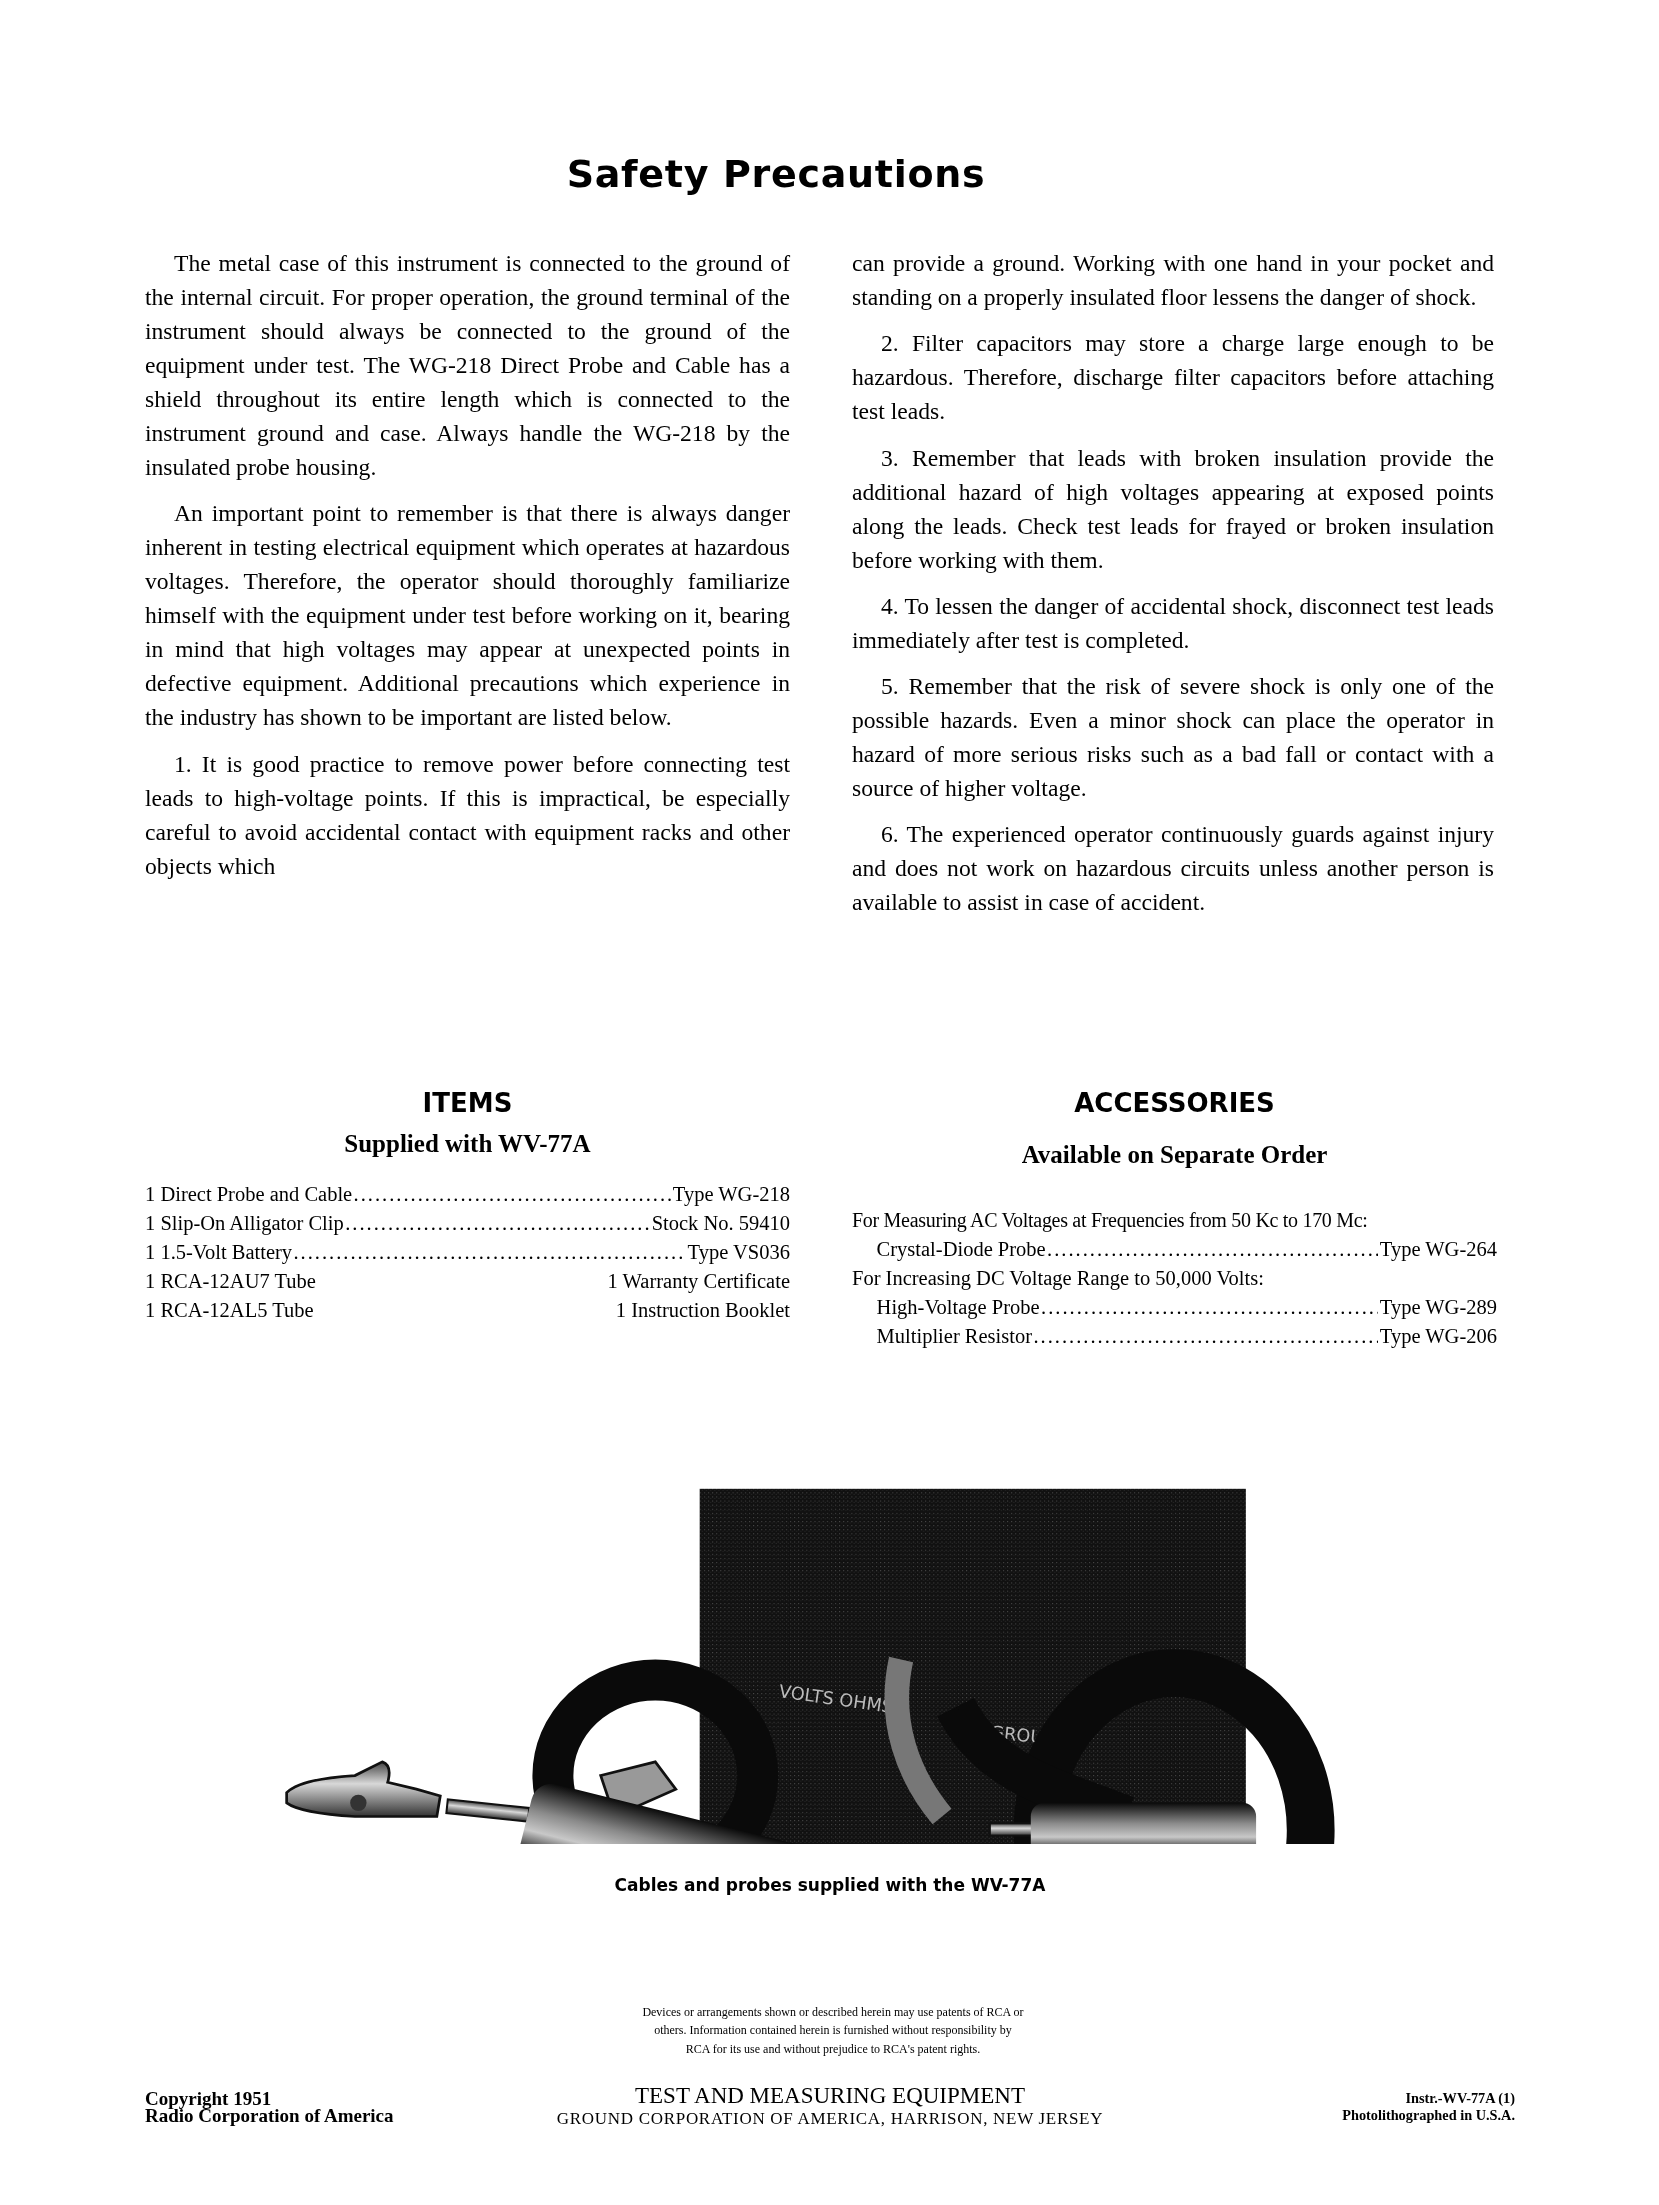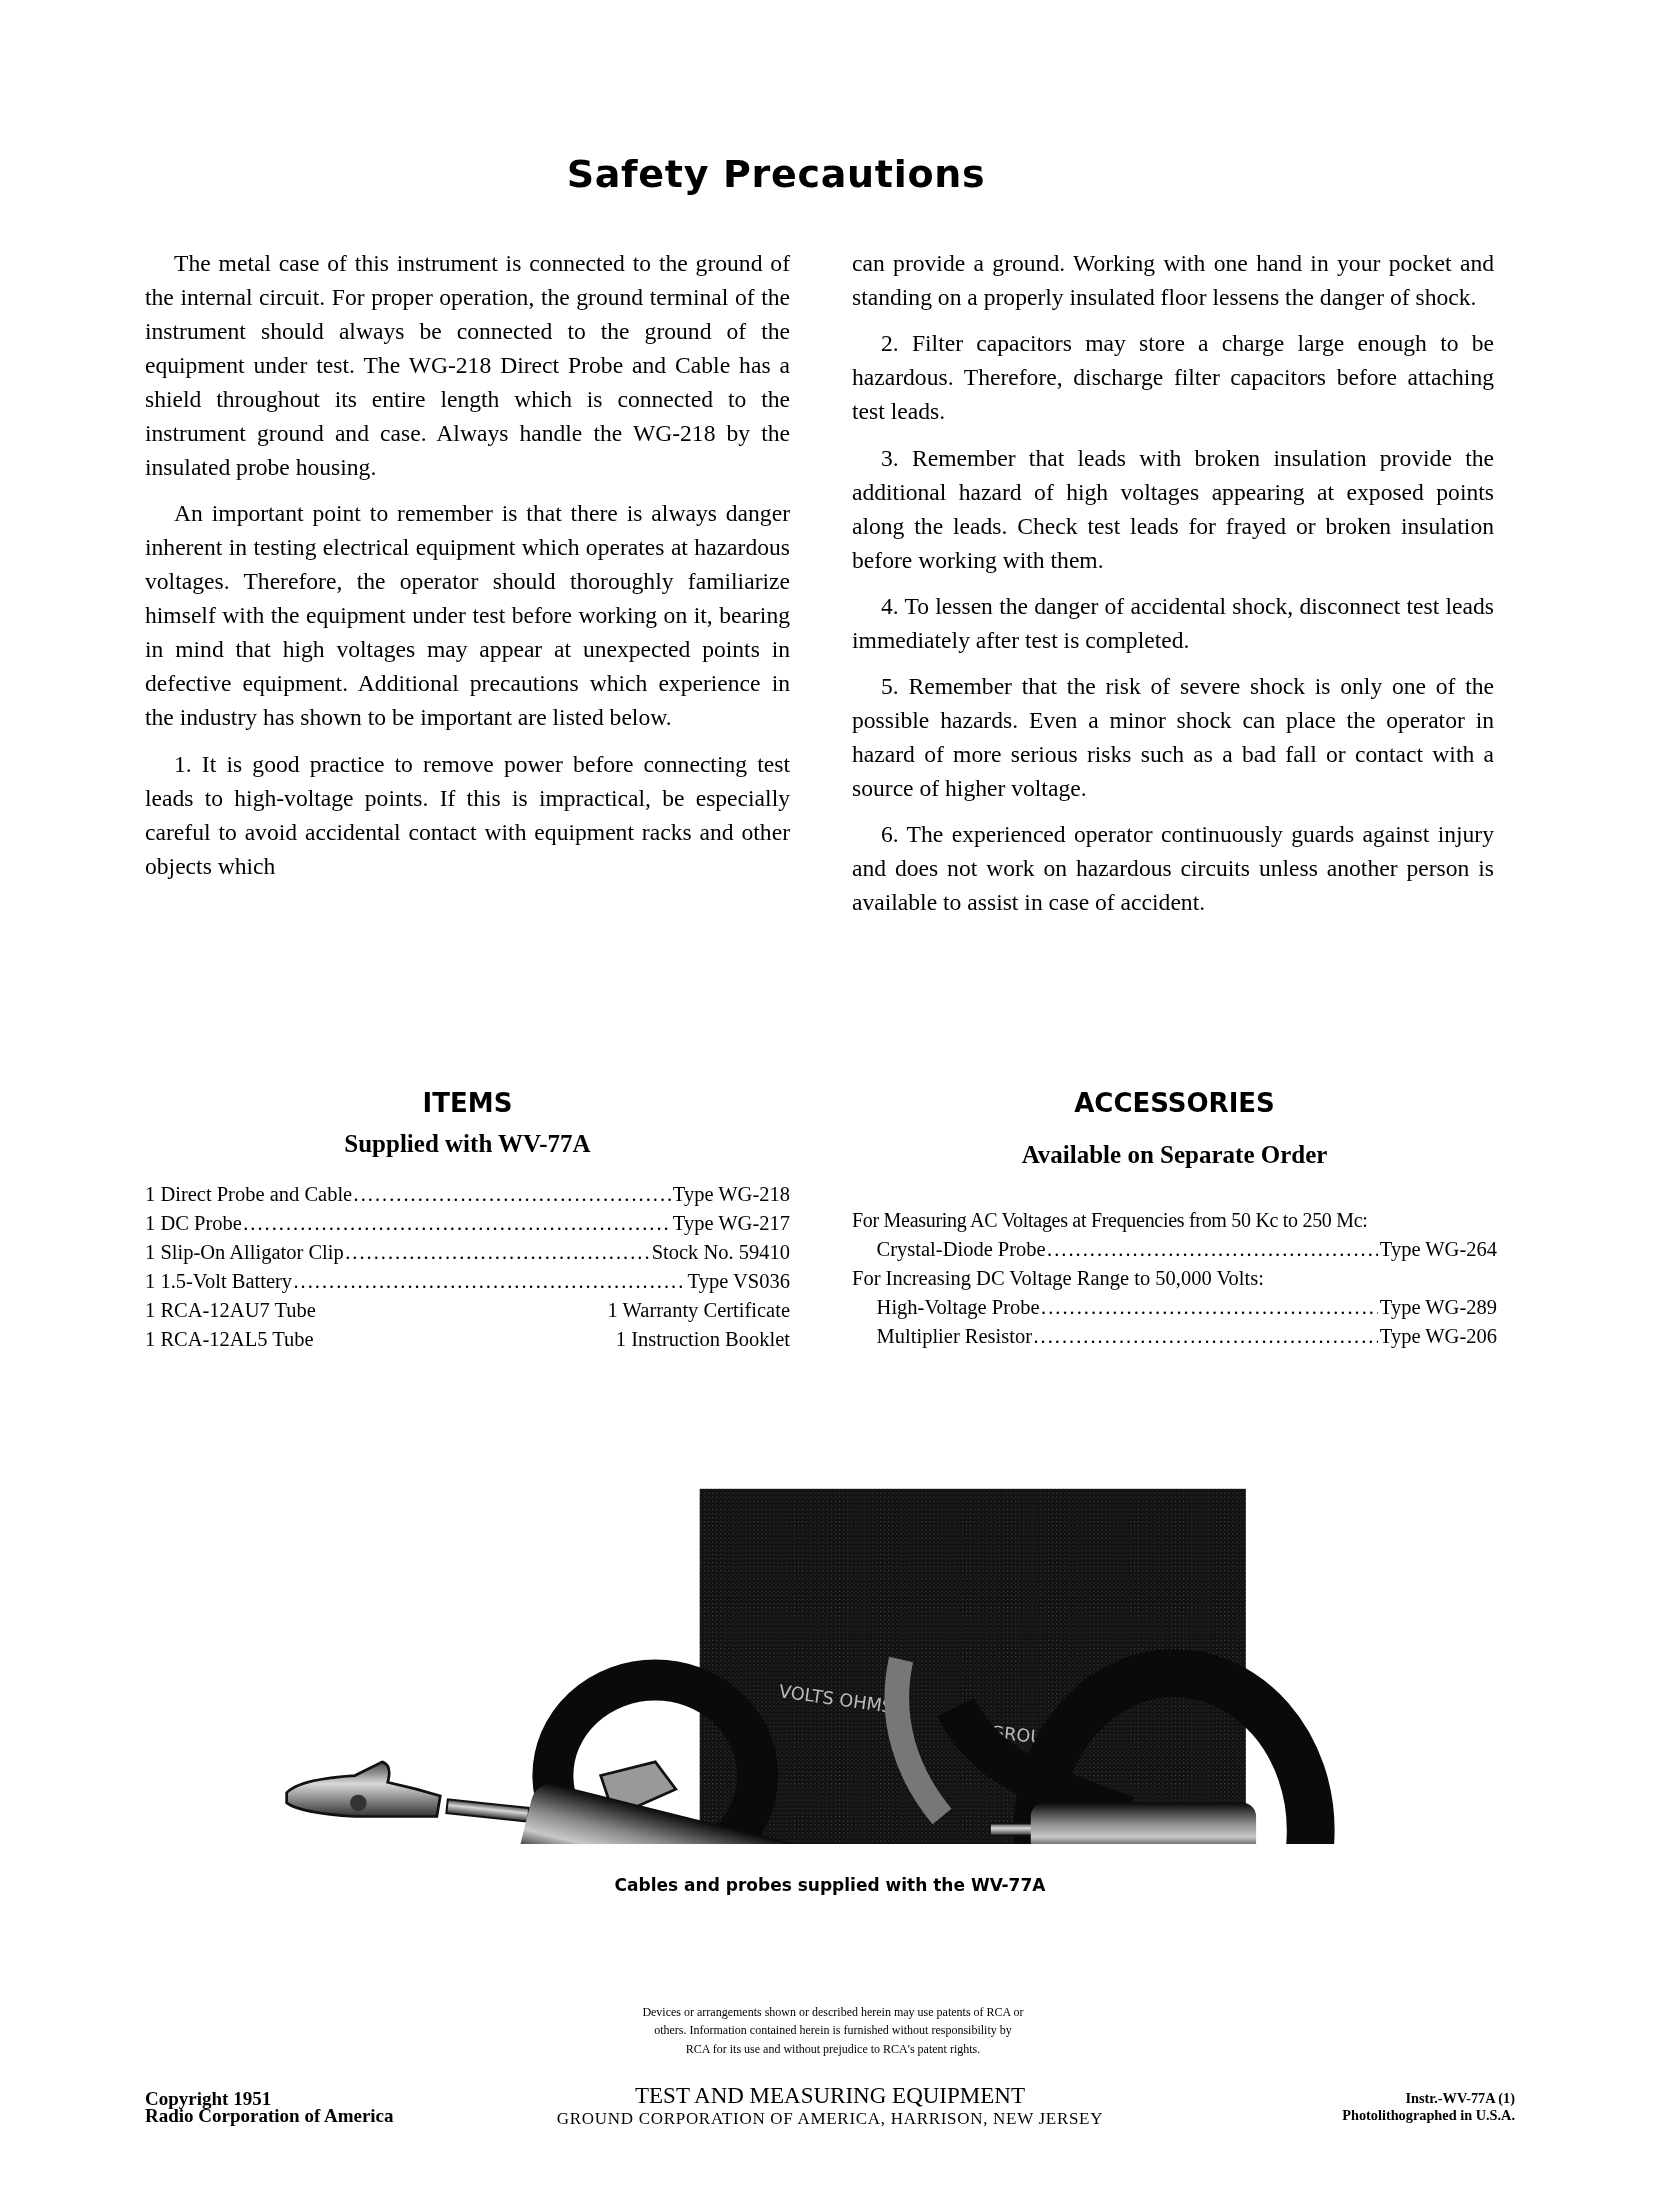--- a/index.html
+++ b/index.html
@@ -54,25 +54,20 @@
 
 <div class="sec-h" style="left:145px; width:645px; top:1088px;">ITEMS</div>
 <div class="sec-sub" style="left:145px; width:645px; top:1130px;">Supplied with WV-77A</div>
 <div class="items">
   <div class="row">
     <span class="lbl">1 Direct Probe and Cable</span>
       <span class="dots"></span>
       <span class="val">Type WG-218</span>
   </div>
   <div class="row">
-    <span class="lbl">1 DC Probe</span>
-      <span class="dots"></span>
-      <span class="val">Type WG-217</span>
-  </div>
-  <div class="row">
     <span class="lbl">1 Slip-On Alligator Clip</span>
       <span class="dots"></span>
       <span class="val">Stock No. 59410</span>
   </div>
   <div class="row">
     <span class="lbl">1 1.5-Volt Battery</span>
       <span class="dots"></span>
       <span class="val">Type VS036</span>
   </div>
   <div class="row split">
@@ -82,21 +77,21 @@
   <div class="row split">
     <span>1 RCA-12AL5 Tube</span>
     <span>1 Instruction Booklet</span>
   </div>
 </div>
 
 <div class="sec-h" style="left:852px; width:645px; top:1088px;">ACCESSORIES</div>
 <div class="sec-sub" style="left:852px; width:645px; top:1141px;">Available on Separate Order</div>
 <div class="acc">
   <div class="row">
-    <span style="font-size:20px; letter-spacing:-0.3px;">For Measuring AC Voltages at Frequencies from 50 Kc to 250 Mc:</span>
+    <span style="font-size:20px; letter-spacing:-0.3px;">For Measuring AC Voltages at Frequencies from 50 Kc to 170 Mc:</span>
   </div>
   <div class="row indent">
     <span class="lbl">Crystal-Diode Probe</span>
       <span class="dots"></span>
       <span class="val">Type WG-264</span>
   </div>
   <div class="row">
     <span>For Increasing DC Voltage Range to 50,000 Volts:</span>
   </div>
   <div class="row indent">

